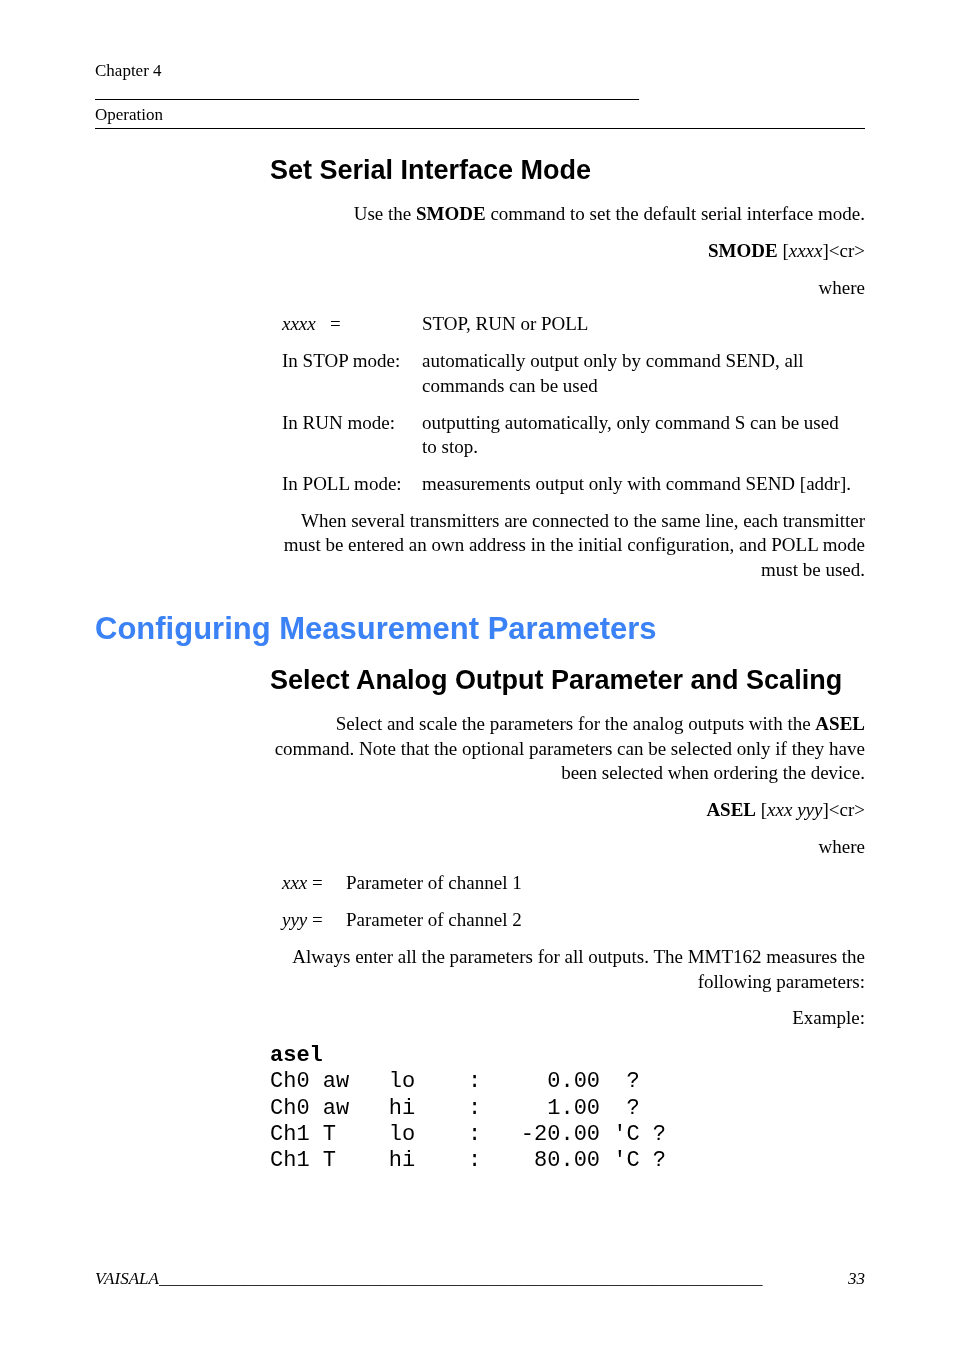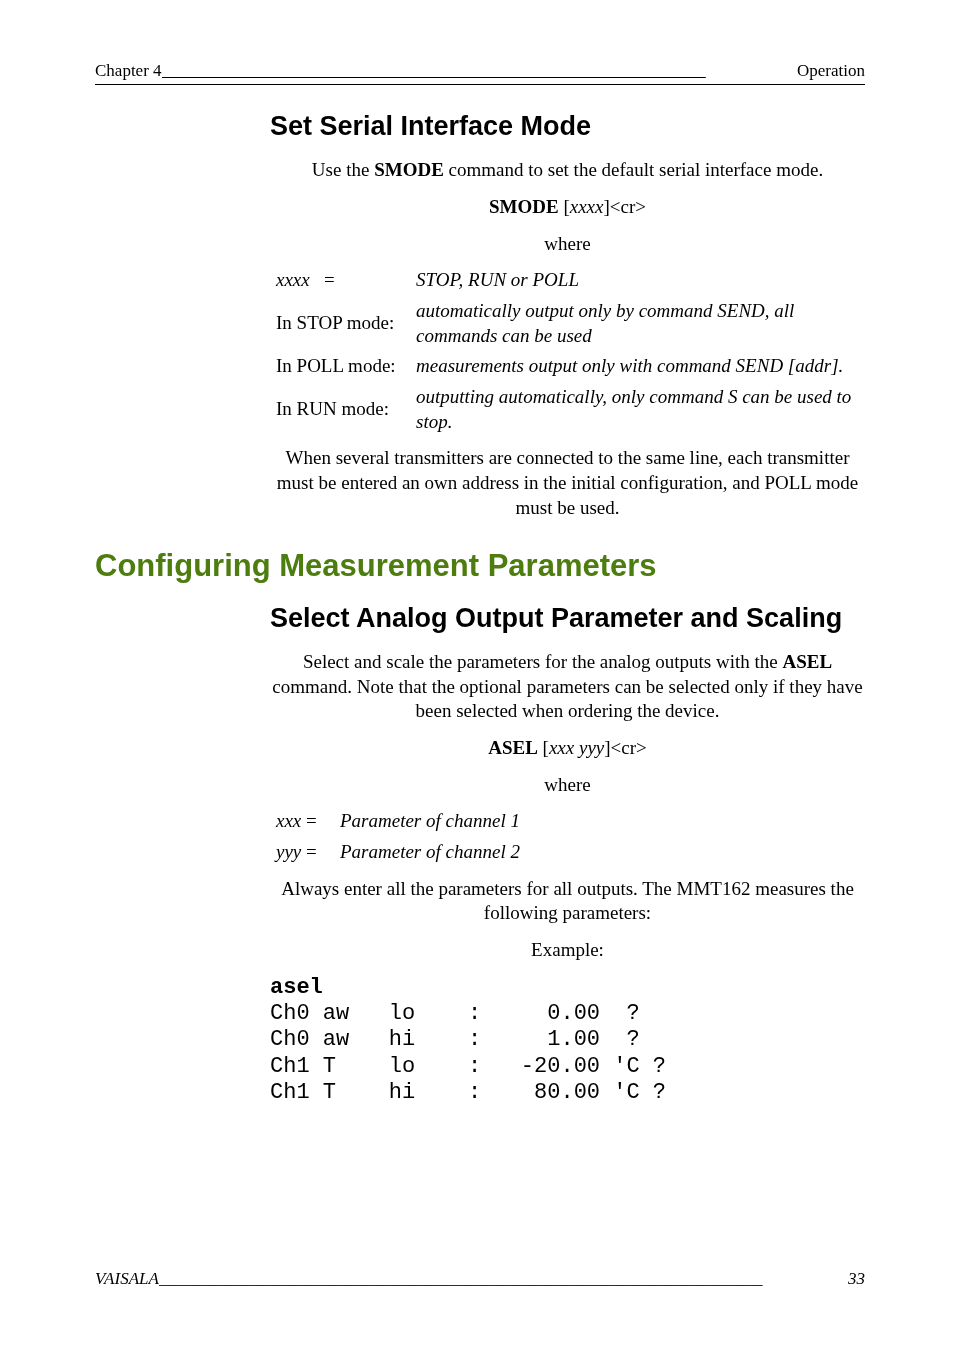--- a/index.html
+++ b/index.html
@@ -20,68 +20,68 @@
     left: 95px;
     width: 770px;
   }
   .header-row {
     font-size: 17px;
     border-bottom: 1px solid #000;
     padding-bottom: 2px;
     margin-bottom: 24px;
     display: flex;
     justify-content: space-between;
+    flex-direction: column;
   }
   .underscores {
     flex: 1;
     letter-spacing: 0;
     white-space: nowrap;
     overflow: hidden;
     text-decoration: underline;
   }
   .content {
     margin-left: 175px;
   }
   h1 {
     font-family: Arial, Helvetica, sans-serif;
     font-weight: bold;
     font-size: 31px;
     margin: 0 0 16px 0;
-    color: #4d7c0f;
+    color: #3b82f6;
   }
   h1.h1-top {
     margin-left: -175px;
     font-size: 31px;
     margin-top: 26px;
     margin-bottom: 14px;
   }
   h2 {
     font-family: Arial, Helvetica, sans-serif;
     font-weight: bold;
     font-size: 27px;
     margin: 14px 0 14px 0;
   }
   p {
     margin: 0 0 12px 0;
-    text-align: center;
+    text-align: right;
   }
   .def-table {
     margin-bottom: 12px;
   }
   .def-row {
     display: flex;
-    margin: 6px;
+    margin: 12px;
     line-height: 1.3;
-    align-items: center;
   }
   .def-k {
     min-width: 140px;
   }
   .def-k .it { font-style: italic; }
-  .def-v { flex: 1; font-style: italic; }
+  .def-v { flex: 1; }
   .where-table .def-k { min-width: 64px; }
   .bullets {
     margin: 4px 0 14px 0;
     padding-left: 34px;
   }
   .bullets li {
     list-style: none;
     position: relative;
     margin: 0;
   }
@@ -149,26 +149,26 @@
     <div class="def-table">
       <div class="def-row">
         <div class="def-k"><span class="it">xxxx</span>&nbsp;&nbsp;&nbsp;=</div>
         <div class="def-v"> STOP, RUN or POLL</div>
       </div>
       <div class="def-row">
         <div class="def-k">In STOP mode:</div>
         <div class="def-v">automatically output only by command SEND, all commands can be used</div>
       </div>
       <div class="def-row">
+        <div class="def-k">In RUN mode:</div>
+        <div class="def-v">outputting automatically, only command S can be used to stop.</div>
+      </div>
+      <div class="def-row">
         <div class="def-k">In POLL mode:</div>
         <div class="def-v">measurements output only with command SEND [<span class="it">addr</span>].</div>
-      </div>
-      <div class="def-row">
-        <div class="def-k">In RUN mode:</div>
-        <div class="def-v">outputting automatically, only command S can be used to stop.</div>
       </div>
     </div>
 
     <p>When several transmitters are connected to the same line, each transmitter must be entered an own address in the initial configuration, and POLL mode must be used.</p>
 
     <h1 class="h1-top">Configuring Measurement Parameters</h1>
 
     <h2>Select Analog Output Parameter and Scaling</h2>
 
     <p>

